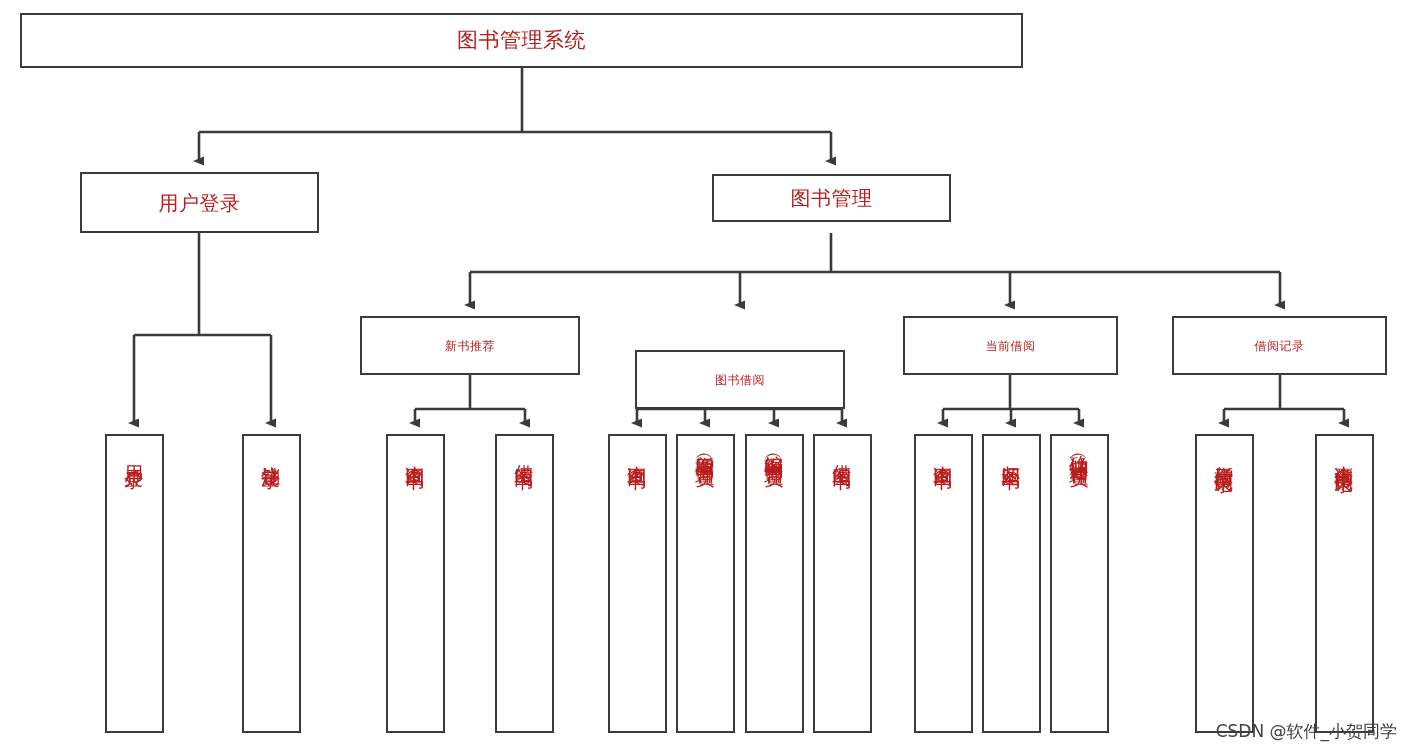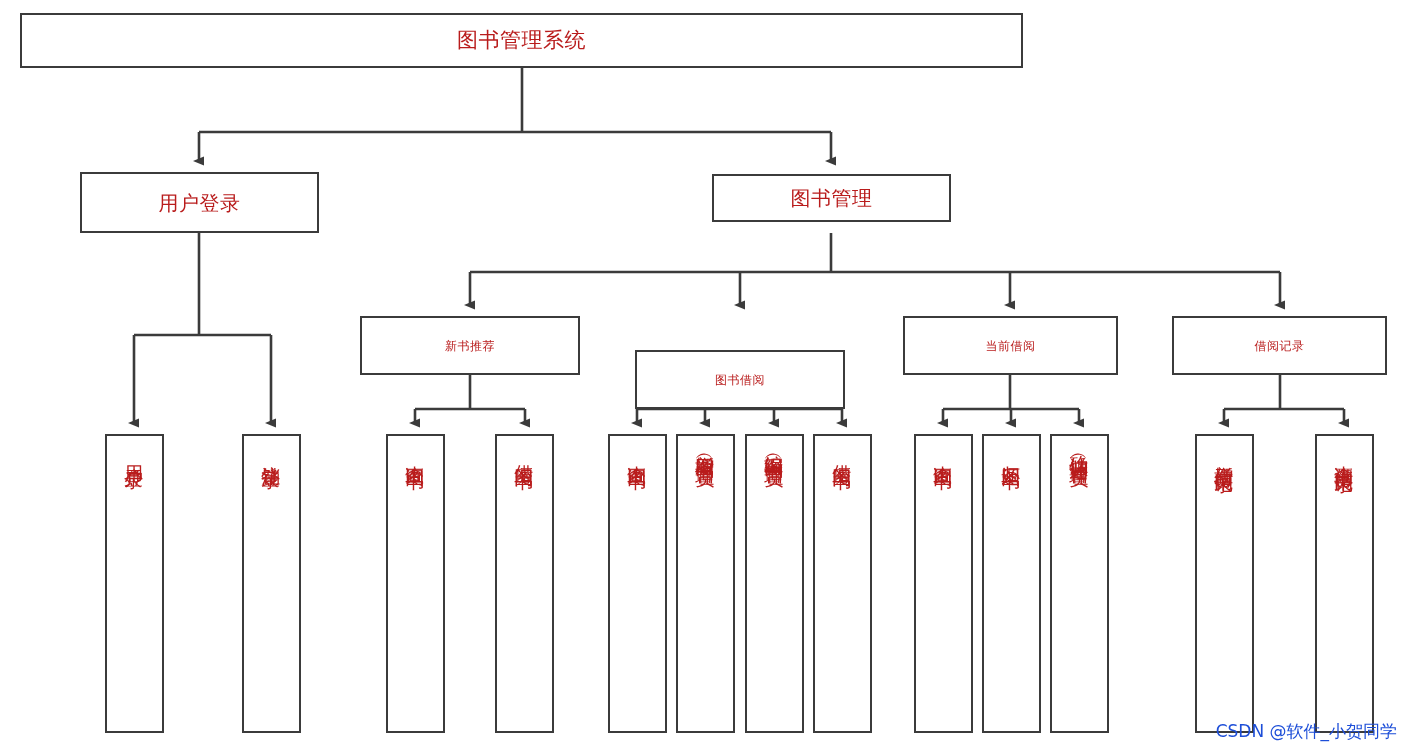--- a/index.html
+++ b/index.html
@@ -62,21 +62,21 @@
     text-orientation: upright;
     line-height: 1.18;
     letter-spacing: 2px;
     white-space: normal;
   }
   .watermark {
     position: absolute;
     right: 8px;
     bottom: 4px;
     font-size: 17px;
-    color: #1d4ed8;
+    color: #404040;
     z-index: 5;
     white-space: nowrap;
   }
 </style>
 </head>
 <body>
 
 <div id="canvas">
 
   <svg id="edges" viewBox="0 0 1405 747">

